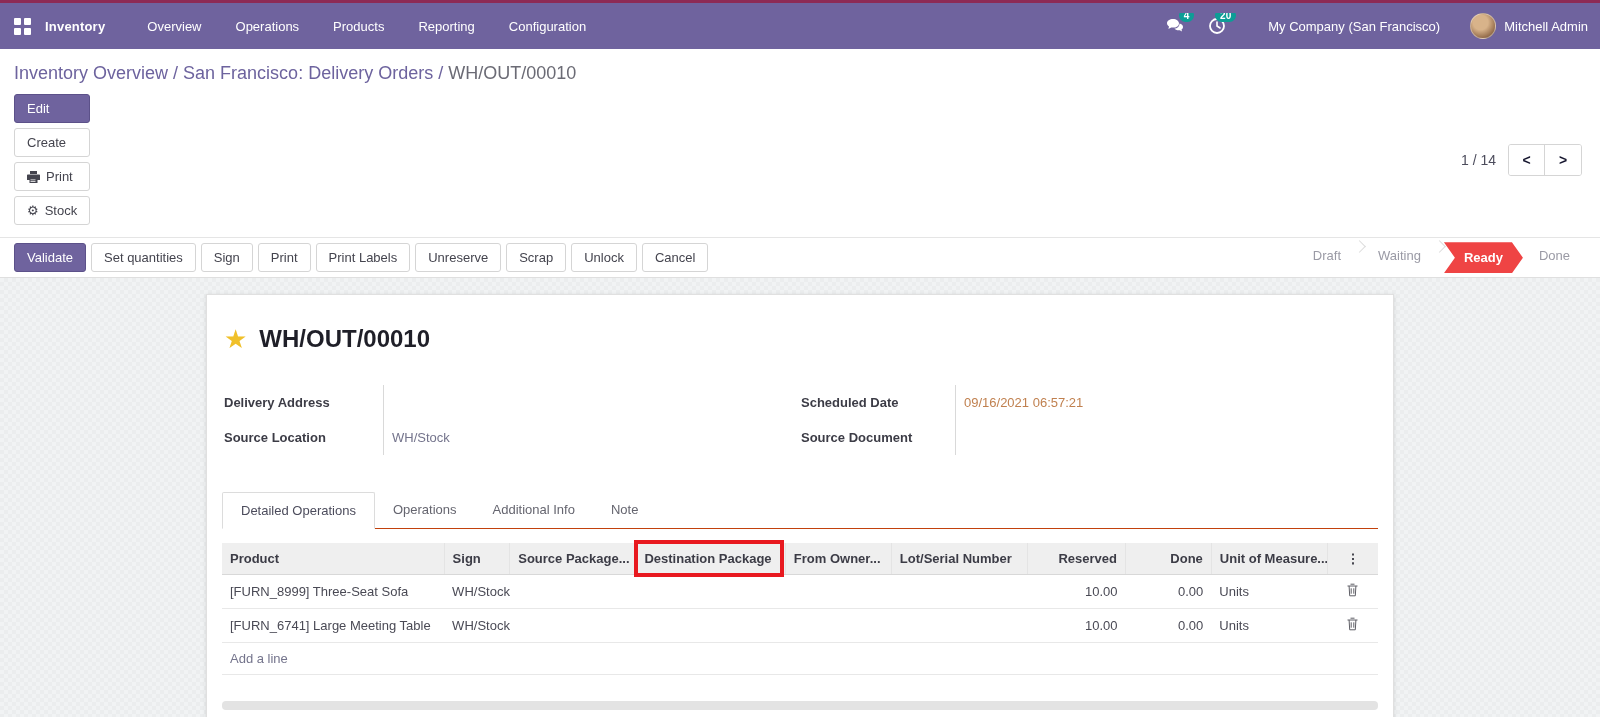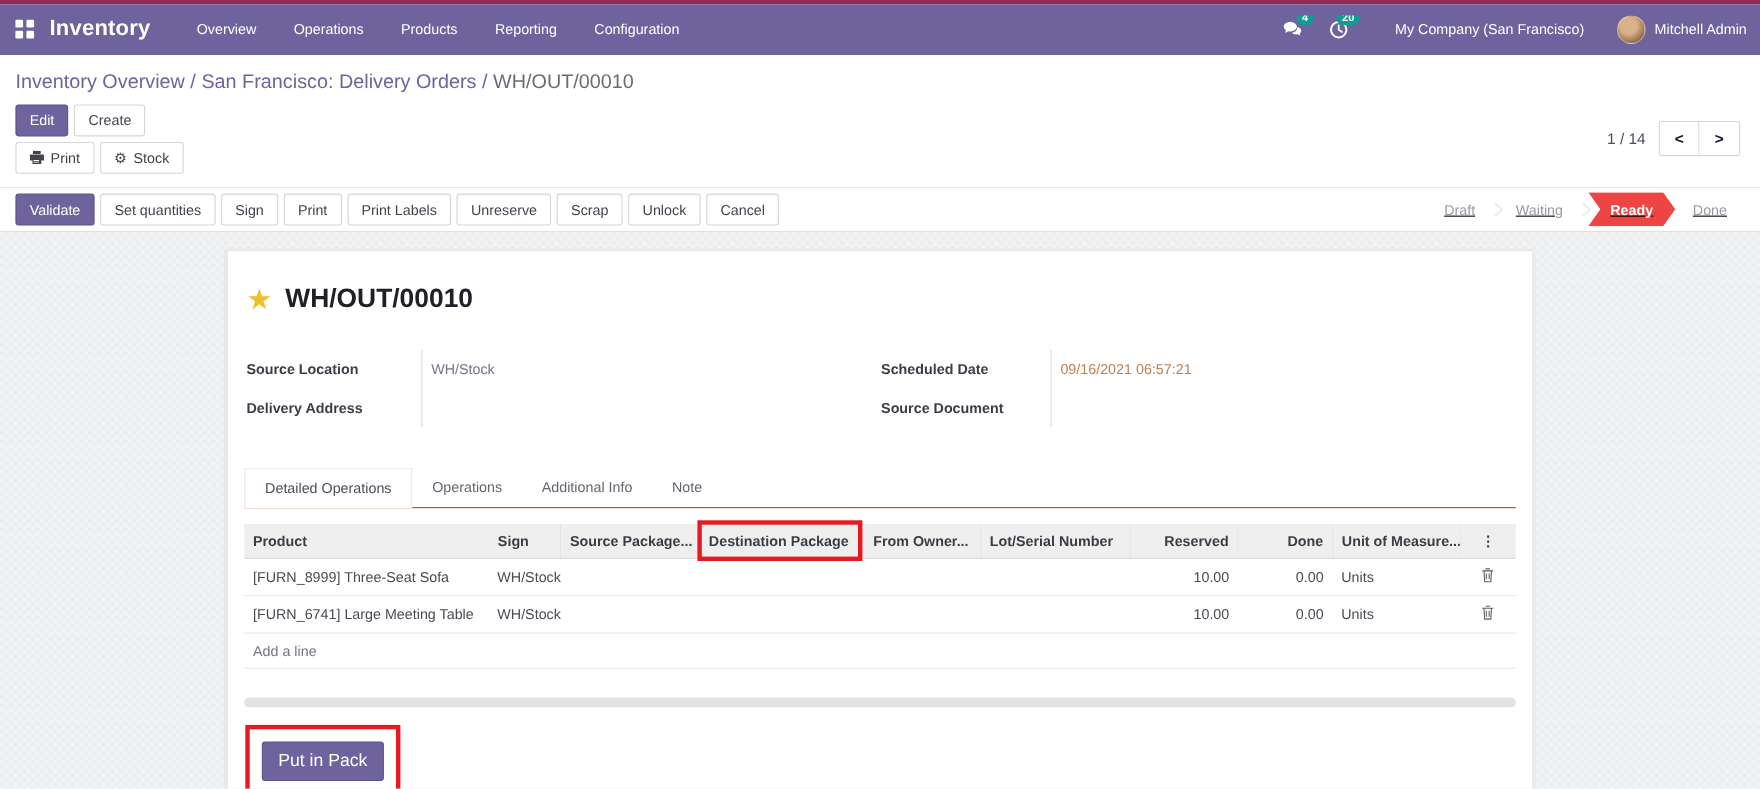--- a/index.html
+++ b/index.html
@@ -4,51 +4,51 @@
 <style>
   * { margin:0; padding:0; box-sizing:border-box; }
   html,body { width:1600px; height:717px; overflow:hidden; }
   body { font-family:"Liberation Sans", sans-serif; background:#fff; display:flex; flex-direction:column; }
 
   
   .top-strip { height:4px; background:#8d2a55; }
   .navbar { height:46px; background:#6f639e; display:flex; align-items:center; color:#fff; padding:0 12px 0 14px; flex:0 0 auto; }
   .apps-grid { width:17px; height:17px; display:grid; grid-template-columns:7px 7px; grid-template-rows:7px 7px; gap:3px; margin-right:14px; cursor:pointer; }
   .apps-grid i { background:#fff; border-radius:1px; }
-  .nav-app-name { font-size:20px; font-weight:700; margin-right:28px; letter-spacing:.2px; }
+  .nav-app-name { font-size:13px; font-weight:700; margin-right:28px; letter-spacing:.2px; }
   .nav-menu { display:flex; gap:6px; }
   .nav-menu .item { font-size:13px; padding:8px 14px; border-radius:2px; cursor:pointer; white-space:nowrap; }
   .nav-right { margin-left:auto; display:flex; align-items:center; gap:8px; overflow:hidden; }
   .sys-icon { position:relative; width:34px; height:26px; display:flex; align-items:center; justify-content:center; cursor:pointer; }
   .badge { position:absolute; top:-4px; right:-2px; background:#0d9d96; color:#fff; font-size:10px; font-weight:700; border-radius:8px; padding:1px 5px; line-height:11px; }
   .company { font-size:13px; margin:0 22px 0 26px; white-space:nowrap; cursor:pointer; }
   .avatar { width:26px; height:26px; border-radius:50%; background:radial-gradient(circle at 40% 35%, #d8b38a 0 35%, #9a7250 70%, #5d4632 100%); border:1px solid rgba(255,255,255,.4); flex:0 0 auto; }
   .username { font-size:13px; white-space:nowrap; cursor:pointer; }
 
   
   .cp { background:#fff; padding:10px 14px 0 14px; flex:0 0 auto; }
   .breadcrumb { font-size:18px; color:#6d639e; padding:4px 0 10px 0; }
   .breadcrumb .crumb { cursor:pointer; }
   .breadcrumb .sep { color:#6d639e; padding:0 5px; }
   .breadcrumb .current { color:#6b6b75; cursor:default; }
   .cp-body { display:flex; align-items:center; }
   .btn-rows { display:flex; flex-direction:column; gap:5px; }
-  .btn-row { display:flex; gap:5px; }
+  .btn-row { display:flex; gap:5px;flex-direction:column; }
   .btn { display:inline-flex; align-items:center; gap:6px; font-size:13px; padding:6px 12px; border:1px solid #d5d5d5; border-radius:3px; background:#fff; color:#44444e; cursor:pointer; }
   .btn-primary { background:#6f639e; border-color:#5c5189; color:#fff; }
   .pager { margin-left:auto; display:flex; align-items:center; gap:12px; padding-right:4px; }
   .pager-text { font-size:14px; color:#4c4c5c; }
   .pager-group { display:flex; border:1px solid #d5d5d5; border-radius:3px; overflow:hidden; background:#fff; }
   .pager-btn { width:36px; height:30px; display:flex; align-items:center; justify-content:center; font-weight:700; font-size:14px; color:#15152e; cursor:pointer; background:#fff; }
   .pager-btn:first-child { border-right:1px solid #d5d5d5; }
 
   
   .statusbar { margin-top:12px; background:#fff; border-top:1px solid #e5e5e5; border-bottom:1px solid #dfdfdf; padding:4px 14px; display:flex; align-items:center; flex:0 0 auto; }
   .sb-left { display:flex; gap:5px; }
-  .stages { margin-left:auto; display:flex; align-items:center; padding-right:6px;text-decoration:underline; }
+  .stages { margin-left:auto; display:flex; padding-right:6px; }
   .stage { font-size:13px; color:#9a9aa5; padding:6px 10px; cursor:pointer; white-space:nowrap; }
   .chev { width:9px; height:9px; border-top:1px solid #dcdcdc; border-right:1px solid #dcdcdc; transform:rotate(45deg); margin:0 4px; }
   .stage-active { background:#ef4444; color:#fff; font-weight:700; padding:8px 20px; clip-path:polygon(0 0, calc(100% - 11px) 0, 100% 50%, calc(100% - 11px) 100%, 0 100%, 11px 50%); margin:0 -4px; }
 
   
   .content { flex:1 1 auto; background-color:#eef0f1; background-image:conic-gradient(#ebedee 25%, #f1f3f4 0 50%, #ebedee 0 75%, #f1f3f4 0); background-size:8px 8px; overflow:hidden; }
   .sheet { width:1188px; margin:16px auto 0 auto; background:#fff; border:1px solid #e0e0e0; box-shadow:0 1px 4px rgba(0,0,0,.12); min-height:466px; padding:22px 15px 30px 15px; }
 
   .sheet-title { display:flex; align-items:center; gap:12px; padding:8px 0 26px 2px; }
   .star { color:#f0c02a; font-size:26px; line-height:1; cursor:pointer; }
@@ -198,26 +198,26 @@
   <div class="sheet">
 
     <div class="sheet-title">
       <span class="star">★</span>
       <span class="doc-title">WH/OUT/00010</span>
     </div>
 
     <div class="groups">
       <div class="group left">
         <div class="frow">
+          <div class="flabel">Delivery Address</div>
+          <div class="fvalue"></div>
+        </div>
+        <div class="frow">
           <div class="flabel">Source Location</div>
           <div class="fvalue">WH/Stock</div>
-        </div>
-        <div class="frow">
-          <div class="flabel">Delivery Address</div>
-          <div class="fvalue"></div>
         </div>
       </div>
       <div class="group right">
         <div class="frow">
           <div class="flabel">Scheduled Date</div>
           <div class="fvalue date">09/16/2021 06:57:21</div>
         </div>
         <div class="frow">
           <div class="flabel">Source Document</div>
           <div class="fvalue"></div>

